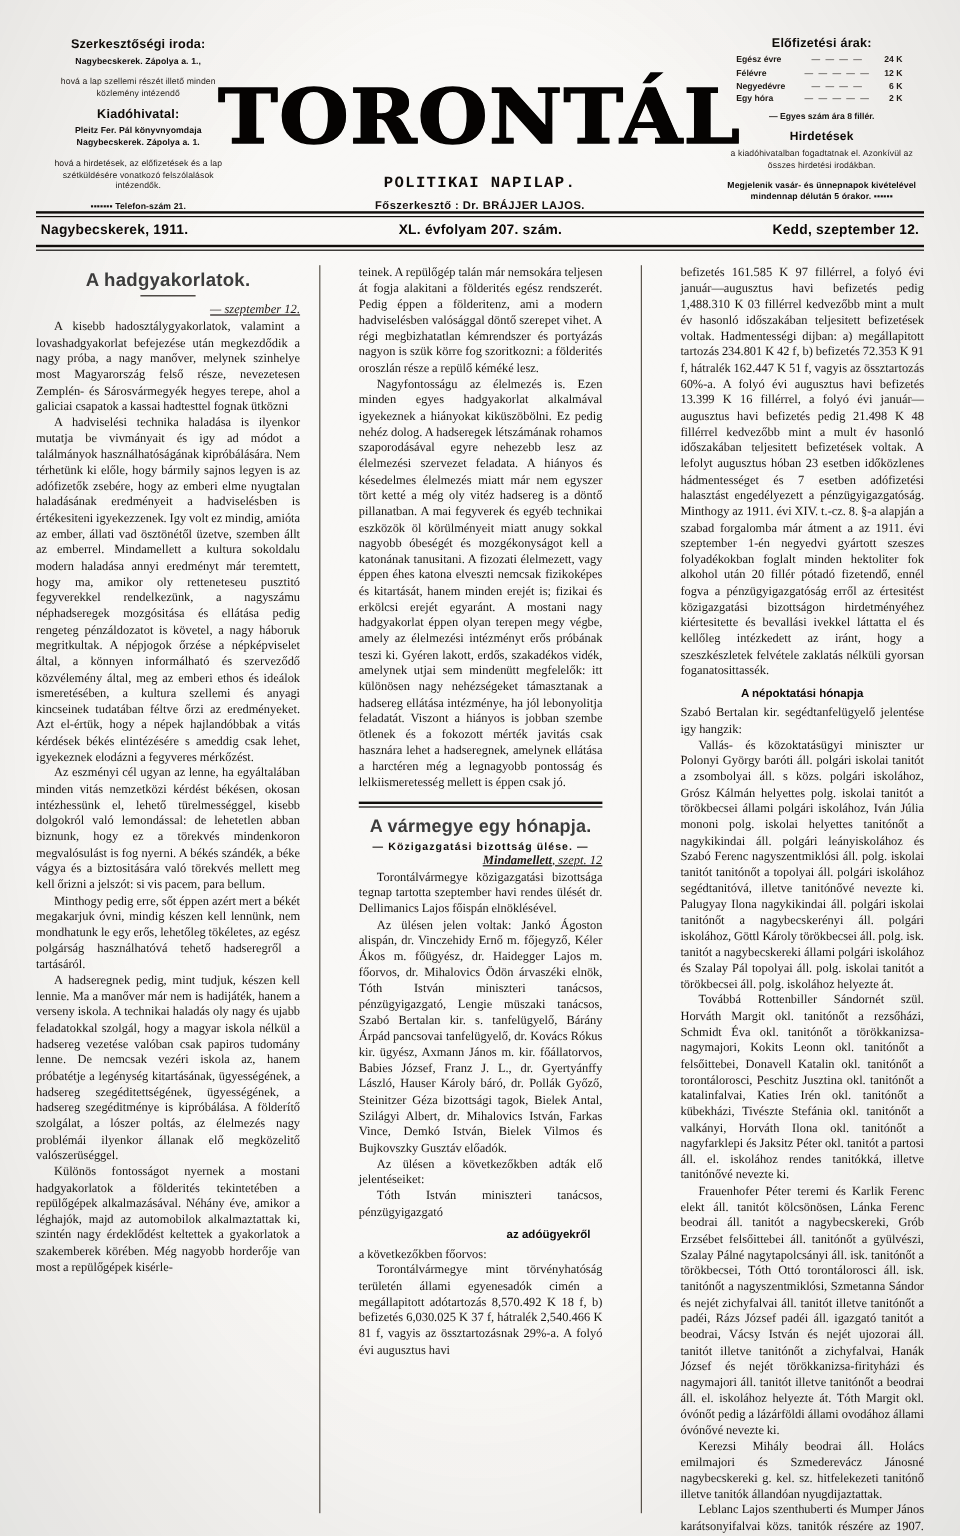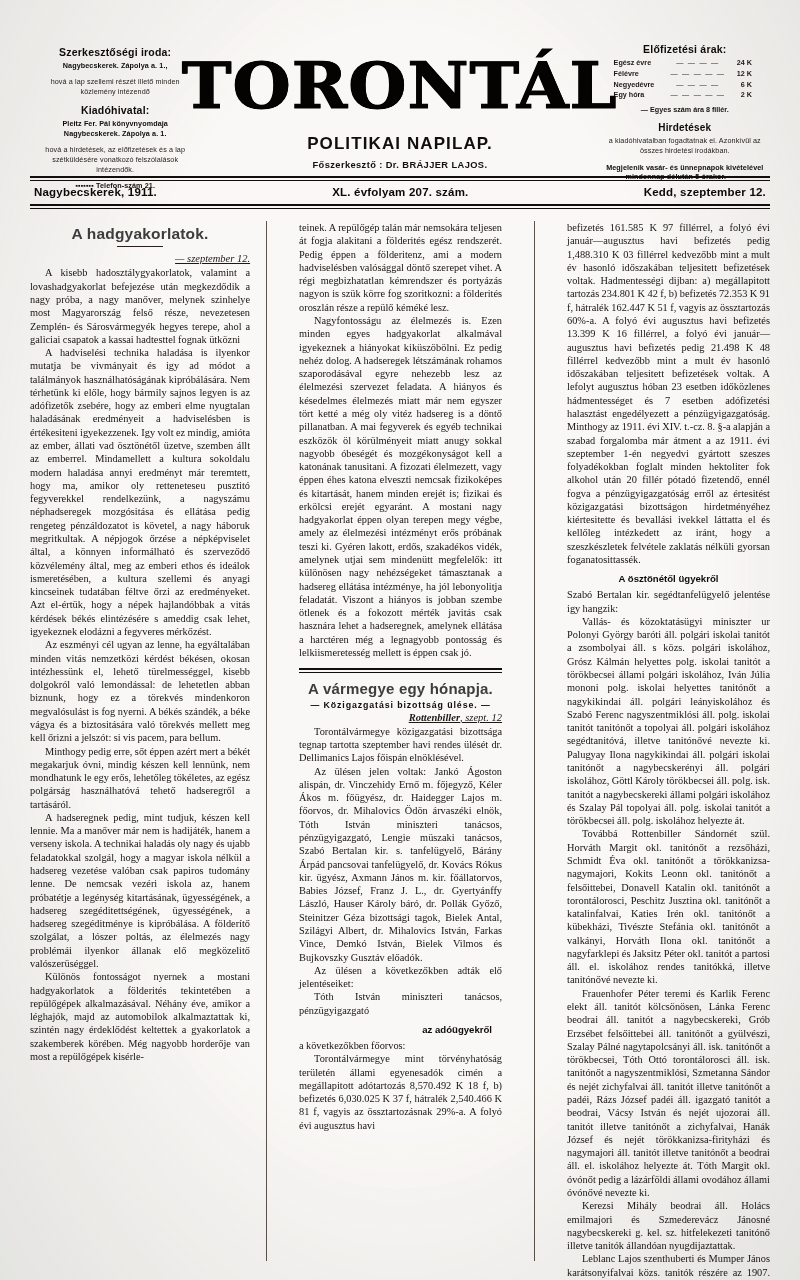--- a/index.html
+++ b/index.html
@@ -35,21 +35,21 @@
     position: absolute;
     left: 30px;
     top: 18px;
     width: 740px;
     height: 1244px;
   }
 
   
   .masthead {
     display: flex;
-    align-items: center;
+    align-items: flex-end;
     justify-content: space-between;
     padding: 30px 6px 0 6px;
     height: 158px;
     box-sizing: border-box;
   }
   .mh-side {
     width: 176px;
     text-align: center;
     color: #15120f;
   }
@@ -116,23 +116,23 @@
     font-size: 63px;
     line-height: 0.98;
     letter-spacing: 1px;
     color: #0a0807;
     margin: 0;
     -webkit-text-stroke: 1.1px #0a0807;
     text-shadow: 0 0 0.6px #000, 0.5px 0 0.5px #111;
     transform: scaleX(1.06);
   }
   .logo-sub {
-    font-family: Liberation Sans, sans-serif;
-    font-weight: bold;
-    font-size: 17px;
+    font-family: Liberation Mono, monospace;
+    font-weight: bold;
+    font-size: 13px;
     letter-spacing: 1.1px;
     margin: 16px 0 0 0;
     color: #161210;
   }
   .logo-sub2 {
     font-family: "Liberation Sans", sans-serif;
     font-weight: bold;
     font-size: 9.3px;
     letter-spacing: .4px;
     margin: 6px 0 0 0;
@@ -343,37 +343,37 @@
     </div>
 
     <div class="col c2">
       <p class="body noind">teinek. A repülőgép talán már nemsokára teljesen át fogja alakitani a földerités egész rendszerét. Pedig éppen a földeritenz, ami a modern hadviselésben valósággal döntő szerepet vihet. A régi megbizhatatlan kémrendszer és portyázás nagyon is szük körre fog szoritkozni: a földerités oroszlán része a repülő kéméké lesz.</p>
       <p class="body">Nagyfontosságu az élelmezés is. Ezen minden egyes hadgyakorlat alkalmával igyekeznek a hiányokat kiküszöbölni. Ez pedig nehéz dolog. A hadseregek létszámának rohamos szaporodásával egyre nehezebb lesz az élelmezési szervezet feladata. A hiányos és késedelmes élelmezés miatt már nem egyszer tört ketté a még oly vitéz hadsereg is a döntő pillanatban. A mai fegyverek és egyéb technikai eszközök öl körülményeit miatt anugy sokkal nagyobb óbeségét és mozgékonyságot kell a katonának tanusitani. A fizozati élelmezett, vagy éppen éhes katona elveszti nemcsak fizikoképes és kitartását, hanem minden erejét is; fizikai és erkölcsi erejét egyaránt. A mostani nagy hadgyakorlat éppen olyan terepen megy végbe, amely az élelmezési intézményt erős próbának teszi ki. Gyéren lakott, erdős, szakadékos vidék, amelynek utjai sem mindenütt megfelelők: itt különösen nagy nehézségeket támasztanak a hadsereg ellátása intézménye, ha jól lebonyolitja feladatát. Viszont a hiányos is jobban szembe ötlenek és a fokozott mérték javitás csak hasznára lehet a hadseregnek, amelynek ellátása a harctéren még a legnagyobb pontosság és lelkiismeretesség mellett is éppen csak jó.</p>
 
       <hr class="section-sep">
 
       <h2 class="art-title sub-head">A vármegye egy hónapja.</h2>
       <div class="art-subtitle">— Közigazgatási bizottság ülése. —</div>
-      <div class="dateline"><span class="place">Rottenbiller</span><span>, szept. 12</span></div>
+      <div class="dateline"><span class="place">Mindamellett</span><span>, szept. 12</span></div>
 
       <p class="body">Torontálvármegye közigazgatási bizottsága tegnap tartotta szeptember havi rendes ülését dr. Dellimanics Lajos főispán elnöklésével.</p>
       <p class="body">Az ülésen jelen voltak: Jankó Ágoston alispán, dr. Vinczehidy Ernő m. főjegyző, Kéler Ákos m. főügyész, dr. Haidegger Lajos m. főorvos, dr. Mihalovics Ödön árvaszéki elnök, Tóth István miniszteri tanácsos, pénzügyigazgató, Lengie müszaki tanácsos, Szabó Bertalan kir. s. tanfelügyelő, Bárány Árpád pancsovai tanfelügyelő, dr. Kovács Rókus kir. ügyész, Axmann János m. kir. főállatorvos, Babies József, Franz J. L., dr. Gyertyánffy László, Hauser Károly báró, dr. Pollák Győző, Steinitzer Géza bizottsági tagok, Bielek Antal, Szilágyi Albert, dr. Mihalovics István, Farkas Vince, Demkó István, Bielek Vilmos és Bujkovszky Gusztáv előadók.</p>
       <p class="body">Az ülésen a következőkben adták elő jelentéseiket:</p>
       <p class="body">Tóth István miniszteri tanácsos, pénzügyigazgató</p>
 
       <div class="minihead right">az adóügyekről</div>
 
       <p class="body noind">a következőkben főorvos:</p>
       <p class="body">Torontálvármegye mint törvényhatóság területén állami egyenesadók cimén a megállapitott adótartozás 8,570.492 K 18 f, b) befizetés 6,030.025 K 37 f, hátralék 2,540.466 K 81 f, vagyis az össztartozásnak 29%-a. A folyó évi augusztus havi</p>
     </div>
 
     <div class="col c3">
       <p class="body noind">befizetés 161.585 K 97 fillérrel, a folyó évi január—augusztus havi befizetés pedig 1,488.310 K 03 fillérrel kedvezőbb mint a mult év hasonló időszakában teljesitett befizetések voltak. Hadmentességi dijban: a) megállapitott tartozás 234.801 K 42 f, b) befizetés 72.353 K 91 f, hátralék 162.447 K 51 f, vagyis az össztartozás 60%-a. A folyó évi augusztus havi befizetés 13.399 K 16 fillérrel, a folyó évi január—augusztus havi befizetés pedig 21.498 K 48 fillérrel kedvezőbb mint a mult év hasonló időszakában teljesitett befizetések voltak. A lefolyt augusztus hóban 23 esetben időközlenes hádmentességet és 7 esetben adófizetési halasztást engedélyezett a pénzügyigazgatóság. Minthogy az 1911. évi XIV. t.-cz. 8. §-a alapján a szabad forgalomba már átment a az 1911. évi szeptember 1-én negyedvi gyártott szeszes folyadékokban foglalt minden hektoliter fok alkohol után 20 fillér pótadó fizetendő, ennél fogva a pénzügyigazgatóság erről az értesitést közigazgatási bizottságon hirdetményéhez kiértesitette és bevallási ivekkel láttatta el és kellőleg intézkedett az iránt, hogy a szeszkészletek felvétele zaklatás nélküli gyorsan foganatosittassék.</p>
 
-      <div class="minihead">A ösztönétől ügyekről</div>
+      <div class="minihead">A népoktatási hónapja</div>
 
       <p class="body noind">Szabó Bertalan kir. segédtanfelügyelő jelentése igy hangzik:</p>
       <p class="body">Vallás- és közoktatásügyi miniszter ur Polonyi György baróti áll. polgári iskolai tanitót a zsombolyai áll. s közs. polgári iskolához, Grósz Kálmán helyettes polg. iskolai tanitót a törökbecsei állami polgári iskolához, Iván Júlia mononi polg. iskolai helyettes tanitónőt a nagykikindai áll. polgári leányiskolához és Szabó Ferenc nagyszentmiklósi áll. polg. iskolai tanitót tanitónőt a topolyai áll. polgári iskolához segédtanitóvá, illetve tanitónővé nevezte ki. Palugyay Ilona nagykikindai áll. polgári iskolai tanitónőt a nagybecskerényi áll. polgári iskolához, Göttl Károly törökbecsei áll. polg. isk. tanitót a nagybecskereki állami polgári iskolához és Szalay Pál topolyai áll. polg. iskolai tanitót a törökbecsei áll. polg. iskolához helyezte át.</p>
       <p class="body">Továbbá Rottenbiller Sándornét szül. Horváth Margit okl. tanitónőt a rezsőházi, Schmidt Éva okl. tanitónőt a törökkanizsa-nagymajori, Kokits Leonn okl. tanitónőt a felsőittebei, Donavell Katalin okl. tanitónőt a torontálorosci, Peschitz Jusztina okl. tanitónőt a katalinfalvai, Katies Irén okl. tanitónőt a kübekházi, Tivészte Stefánia okl. tanitónőt a valkányi, Horváth Ilona okl. tanitónőt a nagyfarklepi és Jaksitz Péter okl. tanitót a partosi áll. el. iskolához rendes tanitókká, illetve tanitónővé nevezte ki.</p>
       <p class="body">Frauenhofer Péter teremi és Karlik Ferenc elekt áll. tanitót kölcsönösen, Lánka Ferenc beodrai áll. tanitót a nagybecskereki, Grób Erzsébet felsőittebei áll. tanitónőt a gyülvészi, Szalay Pálné nagytapolcsányi áll. isk. tanitónőt a törökbecsei, Tóth Ottó torontálorosci áll. isk. tanitónőt a nagyszentmiklósi, Szmetanna Sándor és nejét zichyfalvai áll. tanitót illetve tanitónőt a padéi, Rázs József padéi áll. igazgató tanitót a beodrai, Vácsy István és nejét ujozorai áll. tanitót illetve tanitónőt a zichyfalvai, Hanák József és nejét törökkanizsa-firityházi és nagymajori áll. tanitót illetve tanitónőt a beodrai áll. el. iskolához helyezte át. Tóth Margit okl. óvónőt pedig a lázárföldi állami ovodához állami óvónővé nevezte ki.</p>
       <p class="body">Kerezsi Mihály beodrai áll. Holács emilmajori és Szmederevácz Jánosné nagybecskereki g. kel. sz. hitfelekezeti tanitónő illetve tanitók állandóan nyugdijaztattak.</p>
       <p class="body">Leblanc Lajos szenthuberti és Mumper János karátsonyifalvai közs. tanitók részére az 1907. évi XXVII. t.-c. 9. §-a értel-</p>
     </div>
 
   </div>

